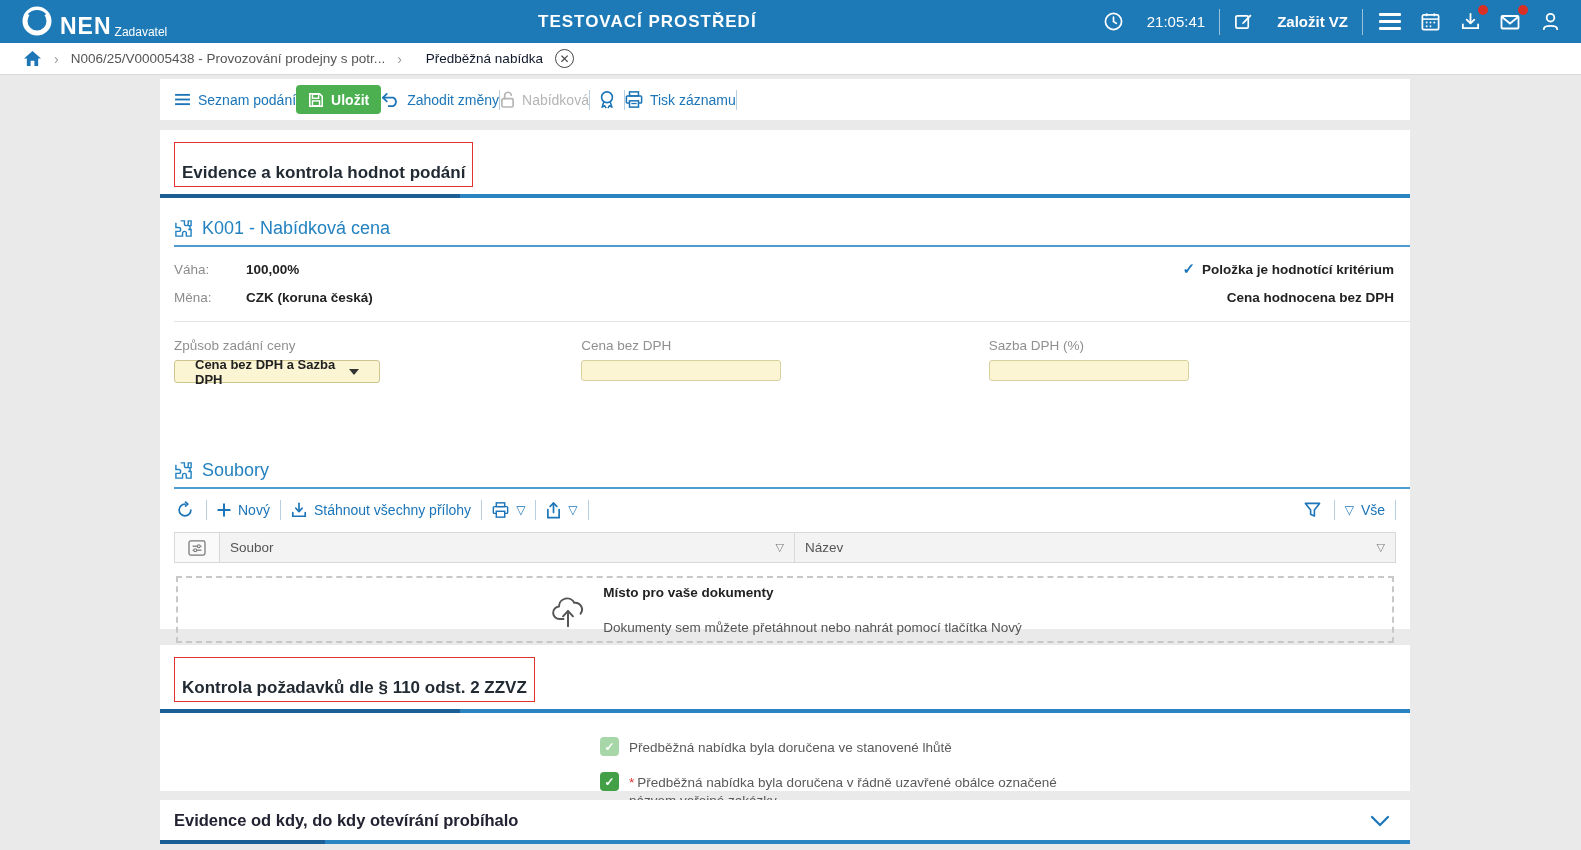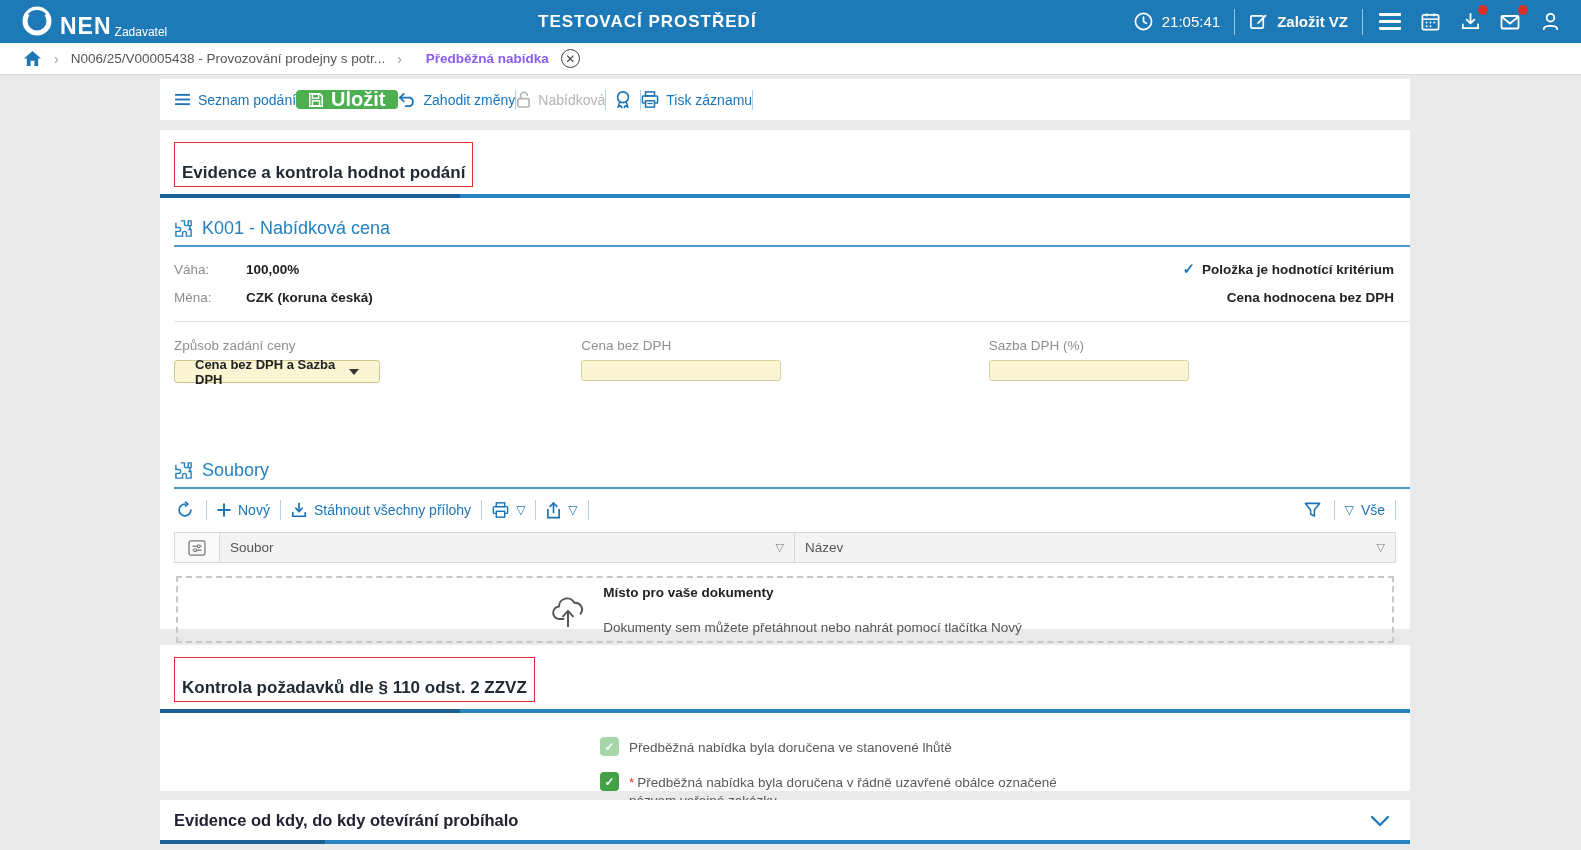--- a/index.html
+++ b/index.html
@@ -8,41 +8,41 @@
   .app { position:relative; width:1581px; height:850px; background:#eaeaea; overflow:hidden; }
 
   
   .topbar { position:absolute; left:0; top:0; width:1581px; height:43px; background:#1e79b7; display:flex; align-items:center; color:#fff; }
   .brand { display:flex; align-items:flex-end; margin-left:22px; }
   .logo { width:30px; height:30px; margin-right:8px; margin-bottom:2px; }
   .brand-name { font-size:23px; font-weight:700; letter-spacing:1px; line-height:1; }
   .brand-sub { font-size:12px; margin-left:3px; margin-bottom:-1px; }
   .env-title { position:absolute; left:538px; top:50%; transform:translateY(-50%); font-size:17px; font-weight:700; letter-spacing:1px; }
   .topbar-right { margin-left:auto; display:flex; align-items:center; gap:14px; margin-right:18px; }
-  .tb-item { display:flex; align-items:center; gap:9px; font-size:15px; cursor:pointer; }
+  .tb-item { display:flex; align-items:center; gap:24px; font-size:15px; cursor:pointer; }
   .tb-item.bold { font-weight:700; }
   .tb-divider { width:1px; height:26px; background:rgba(255,255,255,.55); }
   .icon-btn { position:relative; display:flex; align-items:center; justify-content:center; width:26px; height:26px; cursor:pointer; }
   .badge { position:absolute; top:-4px; right:-5px; width:10px; height:10px; border-radius:50%; background:#d93025; }
   .hamburger { display:flex; flex-direction:column; gap:4px; }
   .hamburger span { display:block; width:22px; height:3px; background:#fff; border-radius:1px; }
 
   
   .breadcrumb { position:absolute; left:0; top:43px; width:1581px; height:32px; background:#fff; border-bottom:1px solid #d9d9d9; display:flex; align-items:center; padding-left:22px; gap:12px; font-size:13.5px; }
   .crumb-sep { color:#9a9a9a; font-size:14px; }
   .crumb { color:#555; cursor:pointer; }
-  .crumb.current { font-weight:700; color:#8b5cf6;padding-left:12px; }
+  .crumb.current { font-weight:400; color:#0f172a;padding-left:12px; }
   .close-circle { width:19px; height:19px; border:1.5px solid #444; border-radius:50%; display:flex; align-items:center; justify-content:center; font-size:12px; color:#444; cursor:pointer; }
 
   
   .toolbar-card { position:absolute; left:160px; top:79px; width:1250px; height:41px; background:#fff; display:flex; align-items:center; padding-left:14px; font-size:14px; }
   .tool-link { display:flex; align-items:center; gap:7px; color:#1b75b8; cursor:pointer; white-space:nowrap; }
   .tool-link.disabled { color:#b5b5b5; cursor:default; }
   .v-div { width:1px; height:20px; background:#b7cfe0; }
-  .btn-save { display:flex; align-items:center; gap:7px; background:#4caf50; color:#fff; font-weight:700; font-size:20px; border:none; border-radius:4px; height:19px; padding:0 12px; cursor:pointer; }
+  .btn-save { display:flex; align-items:center; gap:7px; background:#4caf50; color:#fff; font-weight:700; font-size:14px; border:none; border-radius:4px; height:29px; padding:0 12px; cursor:pointer; }
 
   
   .card { position:absolute; left:160px; width:1250px; background:#fff; }
   .card1 { top:130px; height:499px; }
   .card2 { top:645px; height:146px; }
   .card3 { top:800px; height:44px; }
 
   .sec-title-wrap { padding:12px 14px 0; }
   .red-box { display:inline-block; border:1.5px solid #e0312d; padding:20px 7px 3px; font-size:17px; font-weight:700; color:#222b33; }
   .rule-main { height:4px; margin-top:7px; background:linear-gradient(90deg,#1a6097 0,#1a6097 300px,#2b84c2 300px); }

